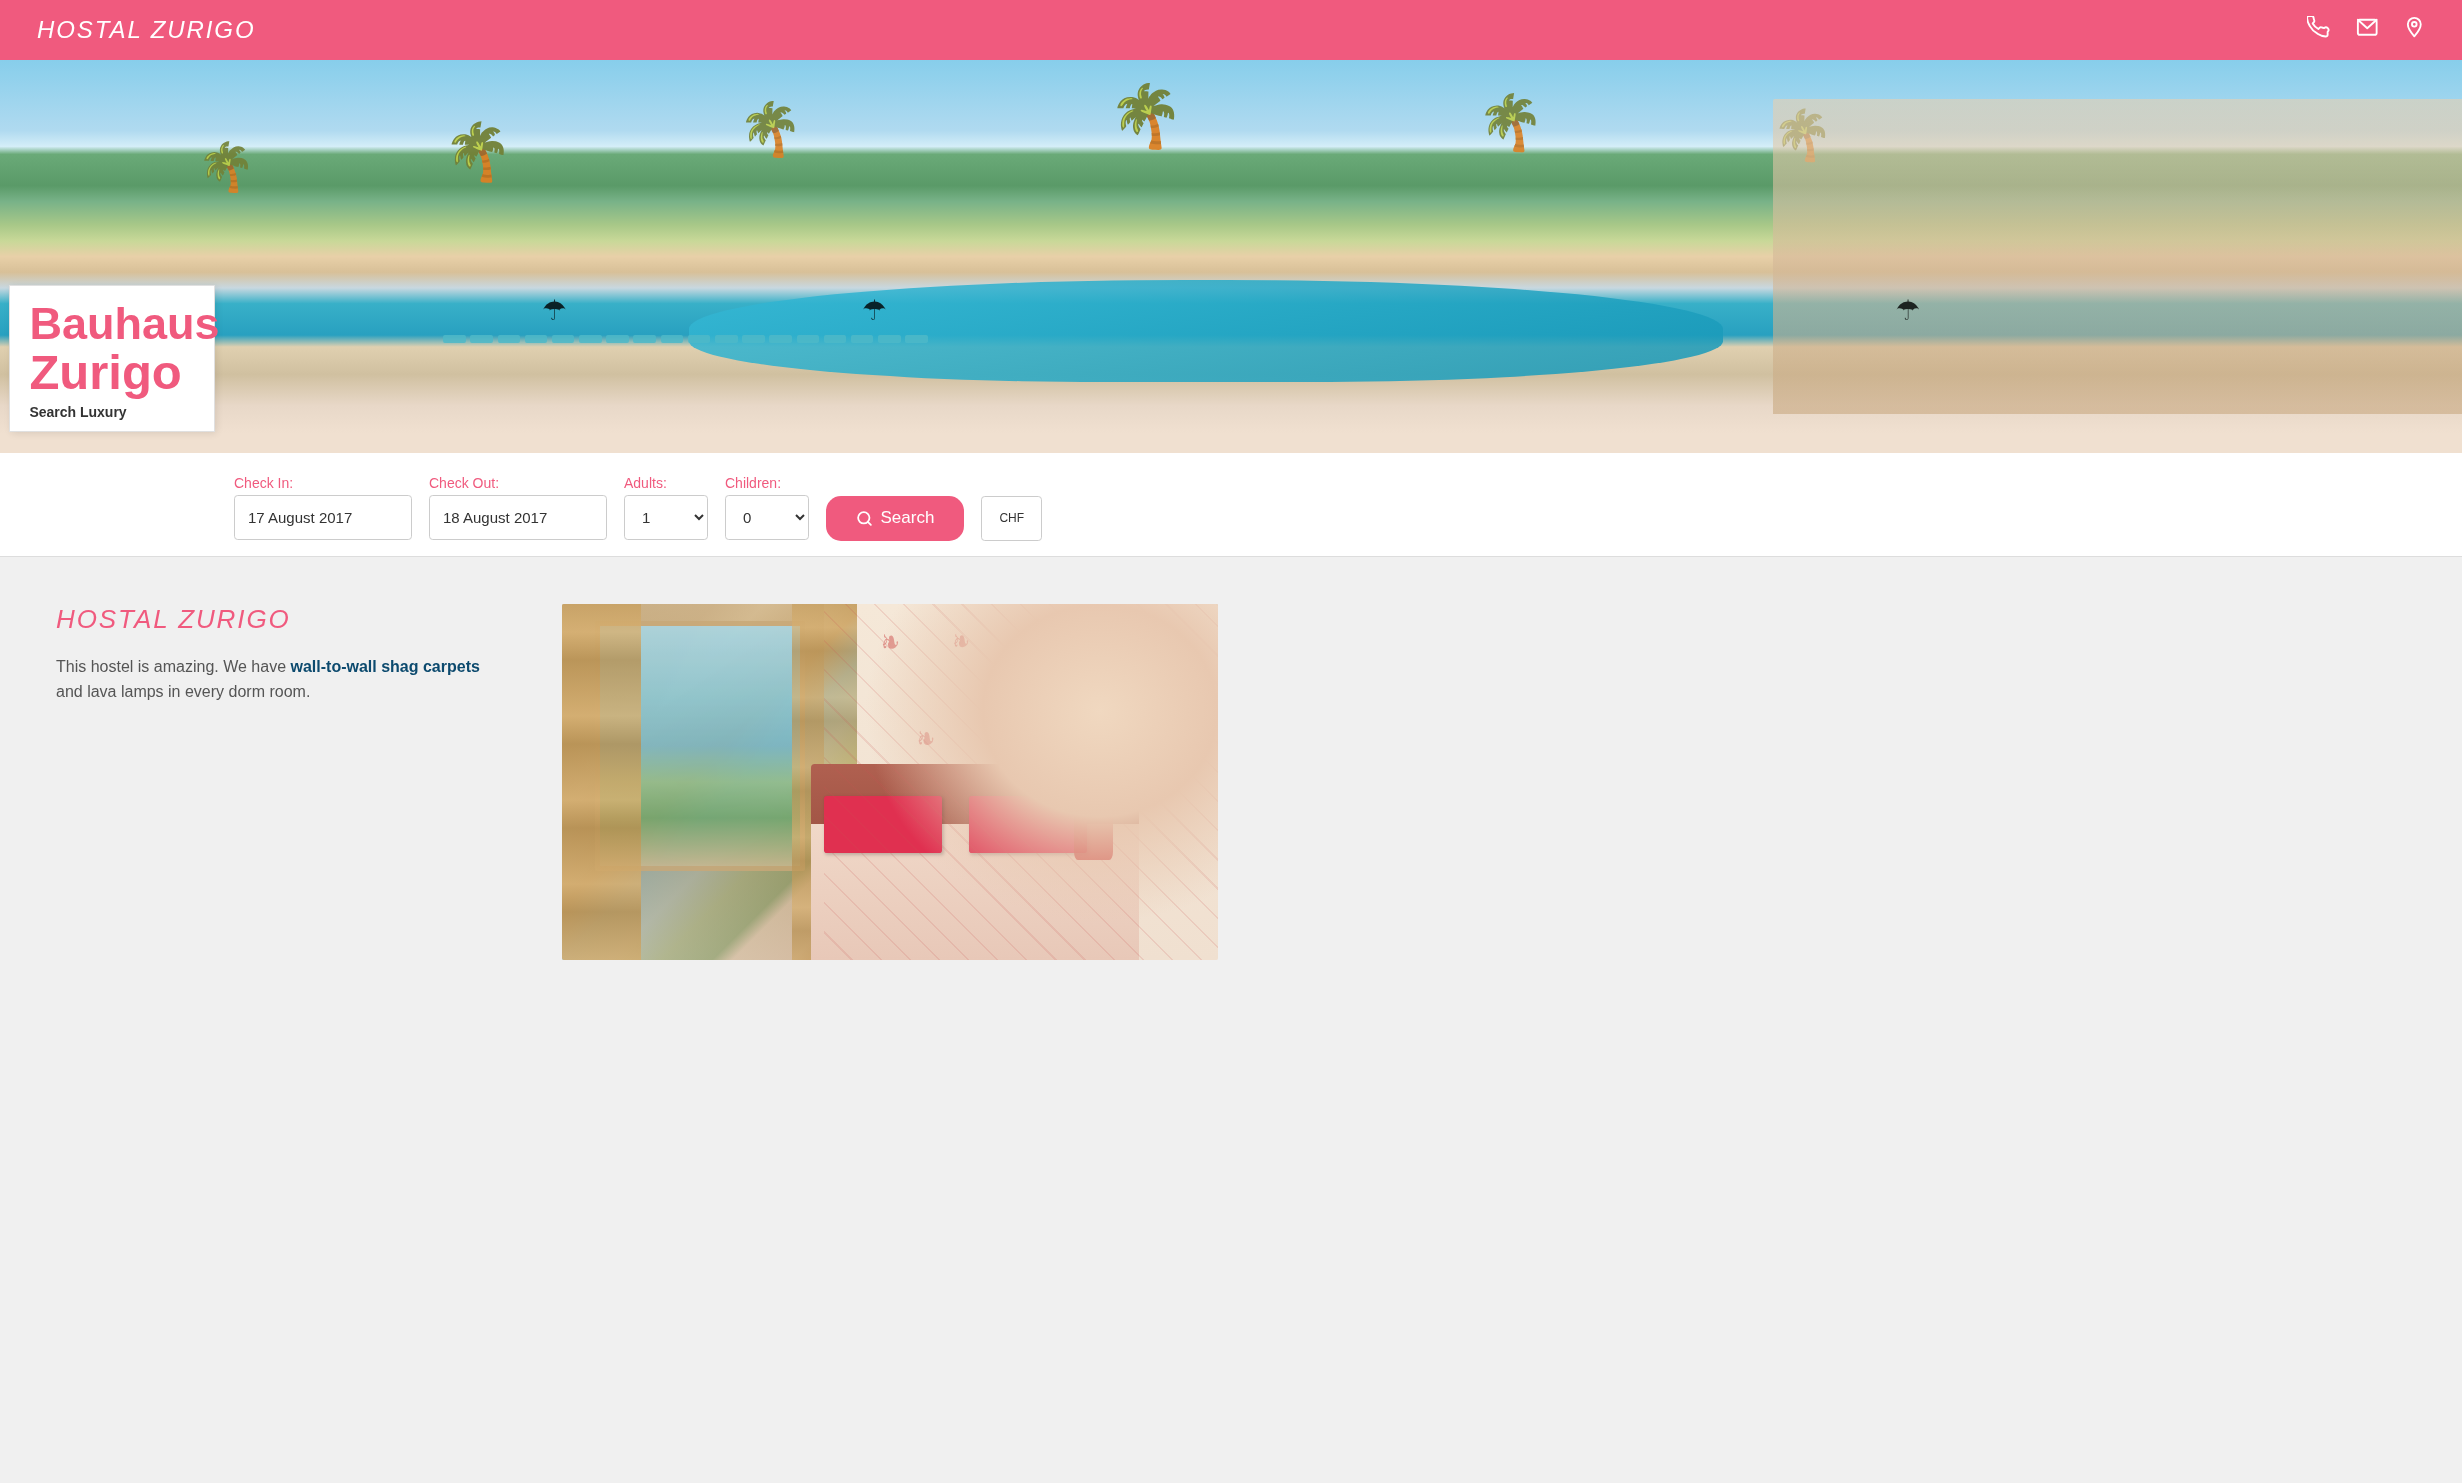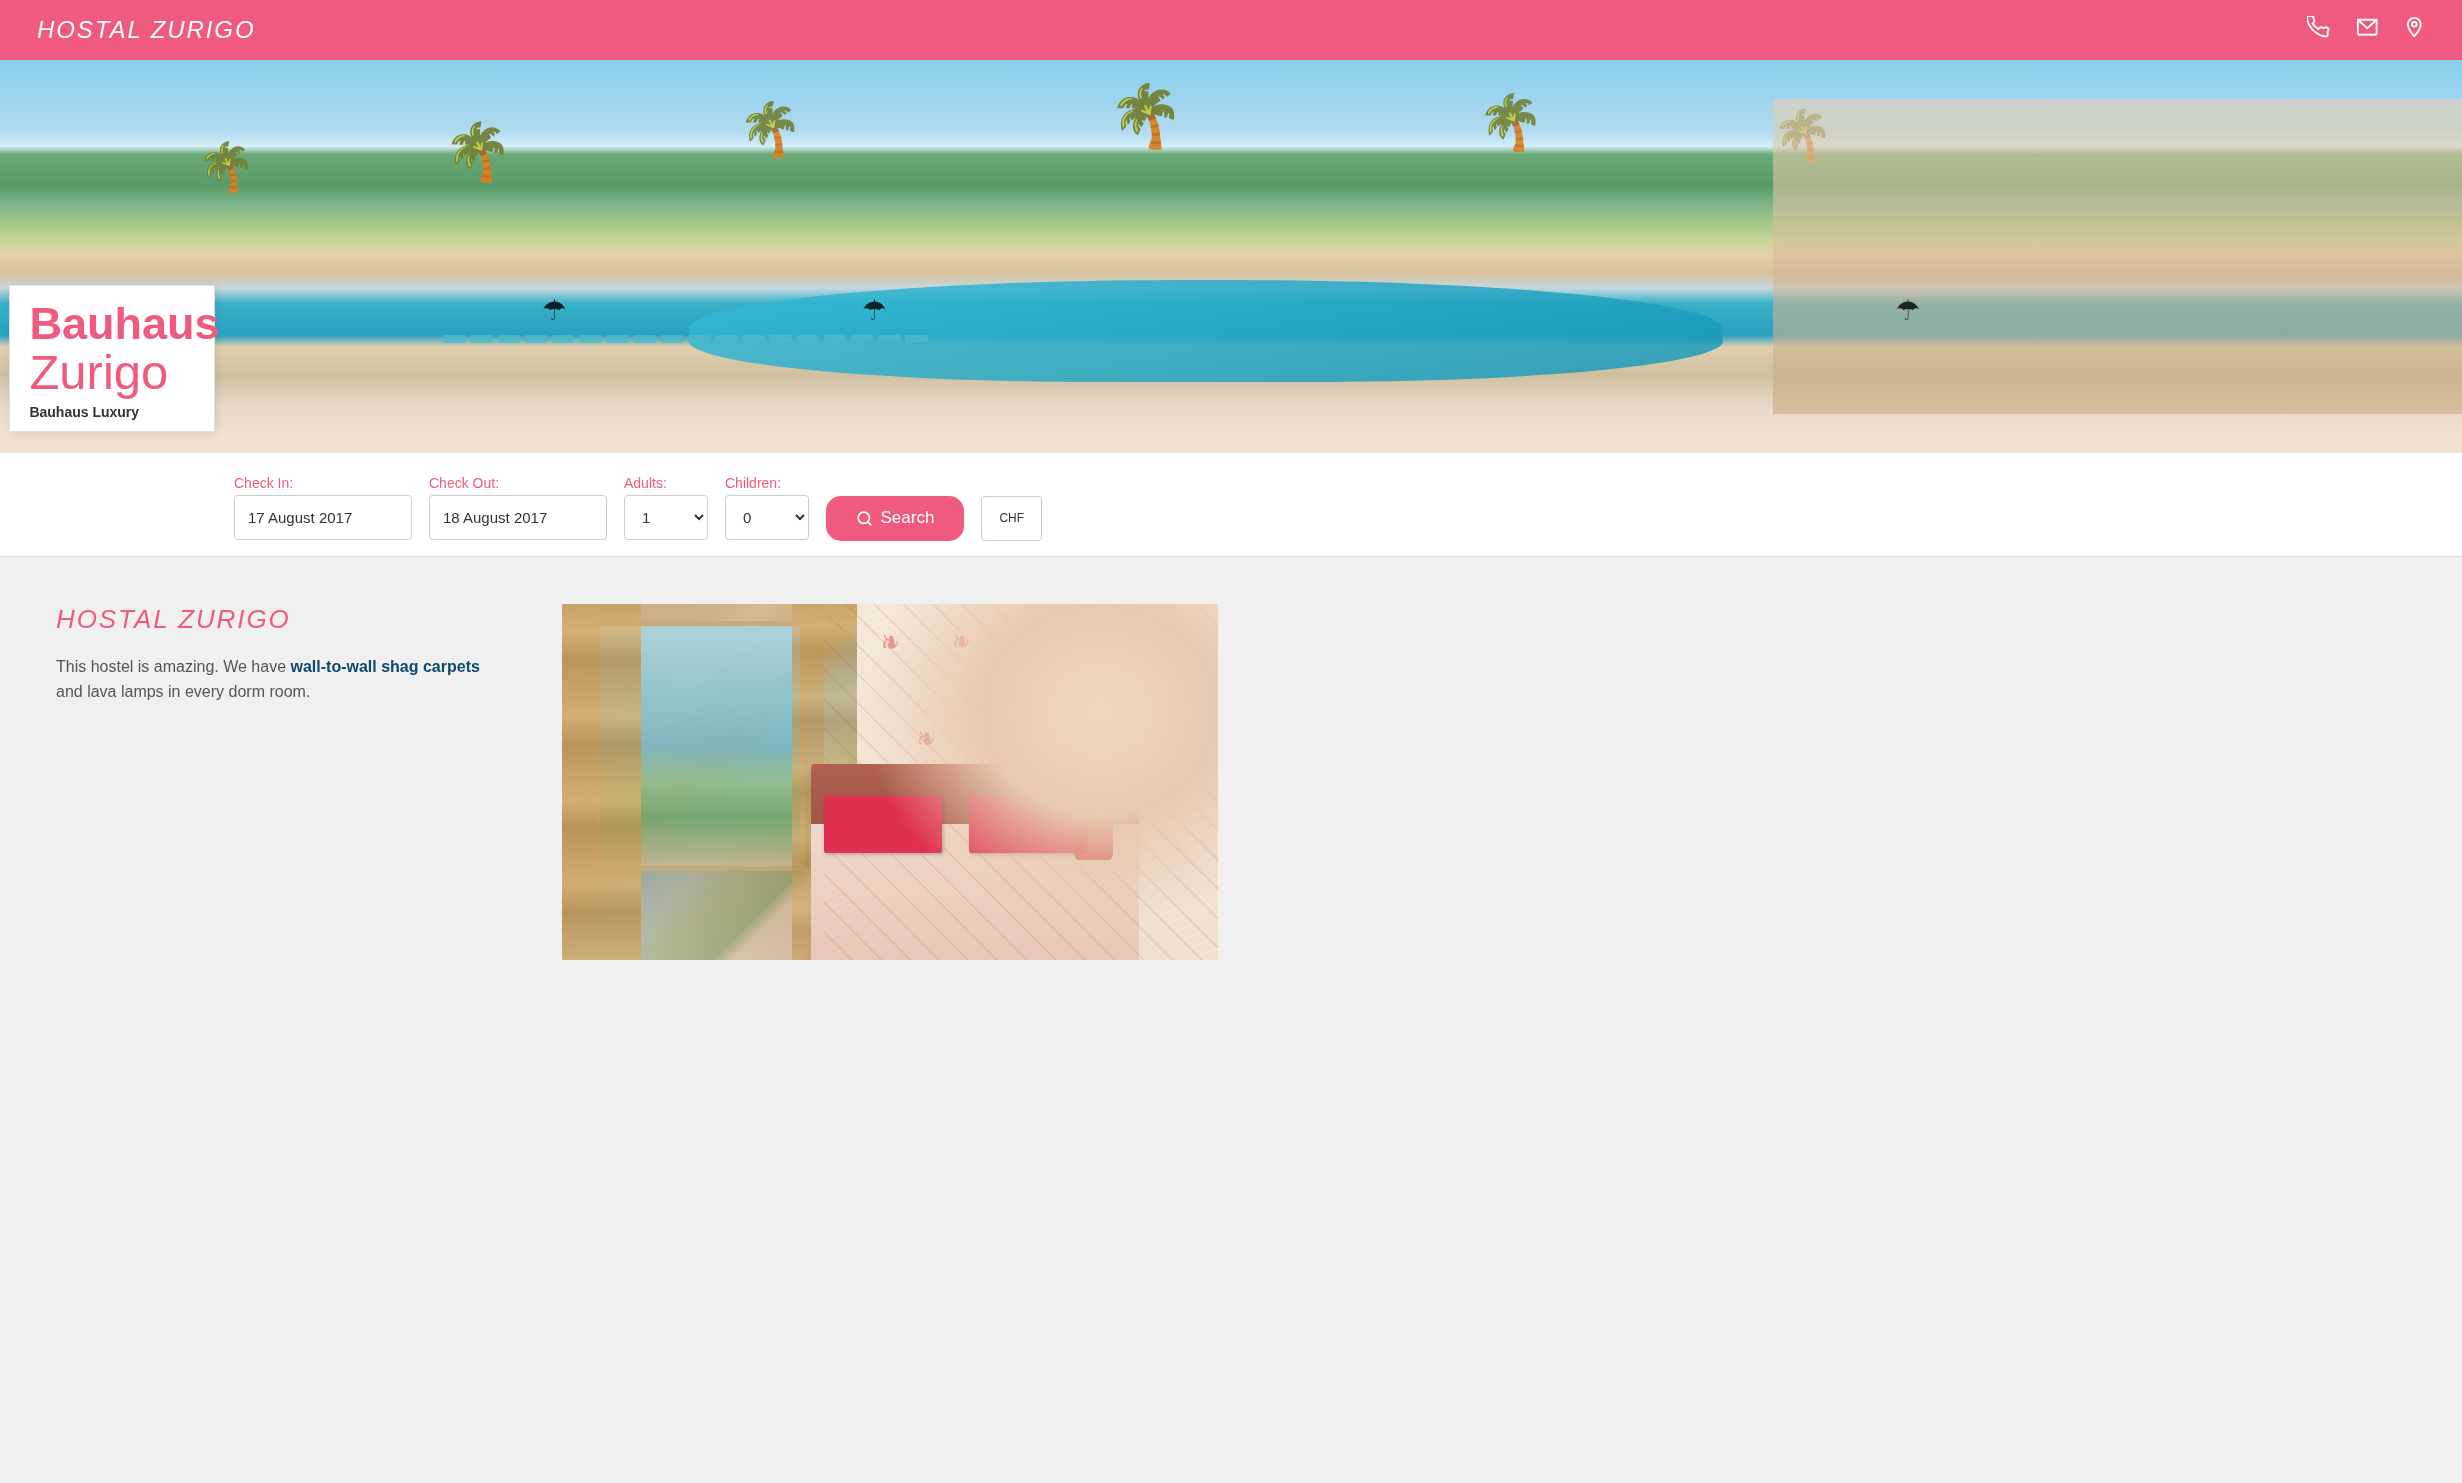--- a/index.html
+++ b/index.html
@@ -47,21 +47,21 @@
     .logo-hostal {
       color: #f05a7e;
       font-size: 45px;
       font-weight: bold;
       font-family: Arial, sans-serif;
       line-height: 1;
     }
     .logo-zurigo {
       color: #f05a7e;
       font-size: 49px;
-      font-weight: normal;
+      font-weight: bold;
       font-family: Arial, sans-serif;
       line-height: 1.1;
     }
     .logo-sub {
       color: #333;
       font-size: 14px;
       font-weight: bold;
       margin-top: 3.7px;
     }
 
@@ -276,21 +276,21 @@
 
   <div style="position:absolute;right:0;top:10%;width:28%;height:80%;background:linear-gradient(180deg,#e8d0b0 0%,#d4b898 50%,#c8a880 100%);opacity:0.6;border-radius:1.9px 0 0 0;"></div>
 
   <div style="position:absolute;bottom:32%;left:22%;font-size:28px;opacity:0.8;">☂</div>
   <div style="position:absolute;bottom:32%;left:35%;font-size:28px;opacity:0.8;">☂</div>
   <div style="position:absolute;bottom:32%;right:22%;font-size:28px;opacity:0.8;">☂</div>
 
   <div class="logo-card">
     <div class="logo-hostal">Bauhaus</div>
     <div class="logo-zurigo">Zurigo</div>
-    <div class="logo-sub">Bauhaus Luxury</div>
+    <div class="logo-sub">Search Luxury</div>
   </div>
 </div>
 
 <div class="booking-bar">
   <div class="booking-field">
     <label class="booking-label">Check In:</label>
     <input type="text" class="booking-input" value="17 August 2017" style="">
   </div>
   <div class="booking-field">
     <label class="booking-label">Check Out:</label>

